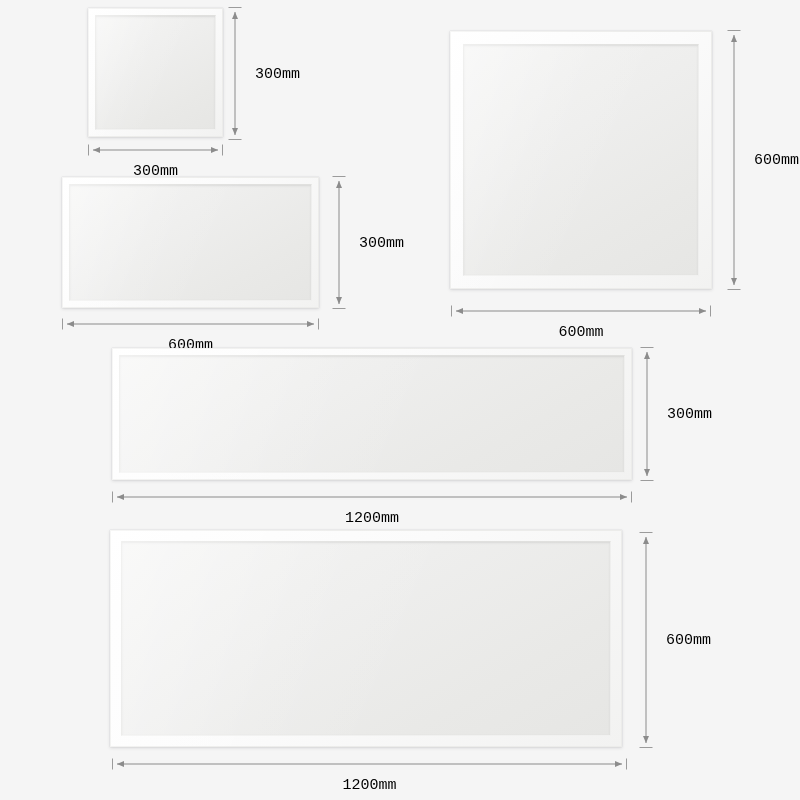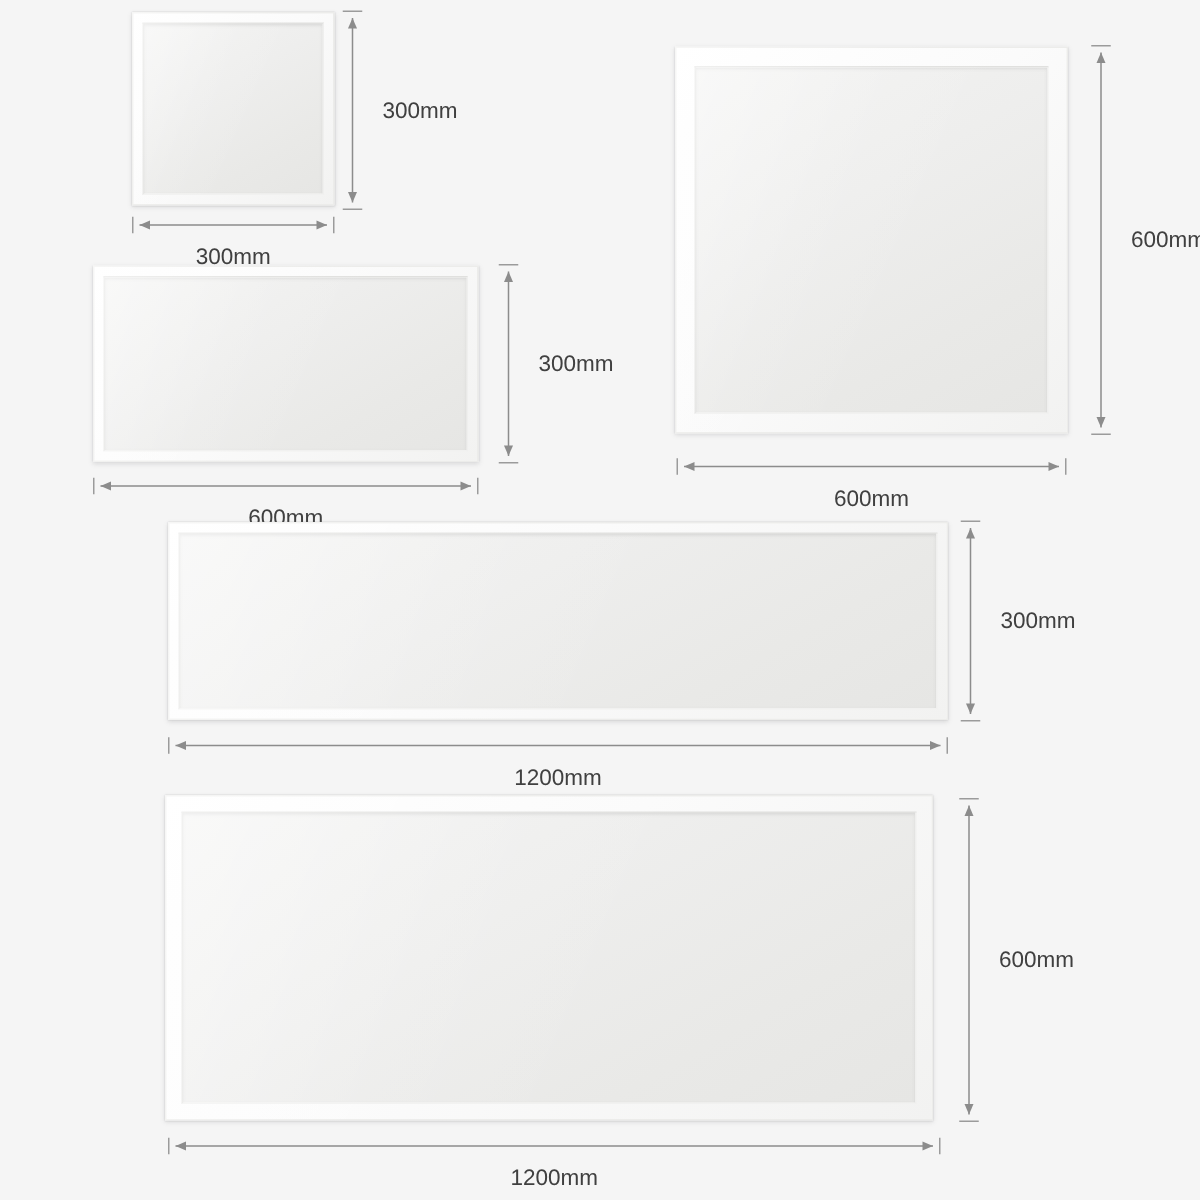--- a/index.html
+++ b/index.html
@@ -131,25 +131,25 @@
     width: 13px;
     height: 1px;
     background: #9b9b9b;
     transform: translateX(-50%);
   }
   .dim-v .tick.start { top: -5px; }
   .dim-v .tick.end   { bottom: -5px; }
 
   .dim-label {
     position: absolute;
-    color: #404040;
+    color: #000000;
     font-size: 15px;
     line-height: 1;
     white-space: nowrap;
-    font-family: Liberation Sans, sans-serif;
+    font-family: Liberation Mono, monospace;
   }
   .dim-label.below {
     top: 100%;
     left: 50%;
     transform: translateX(-50%);
     margin-top: 8px;
   }
   .dim-label.right-of {
     left: 100%;
     top: 50%;

